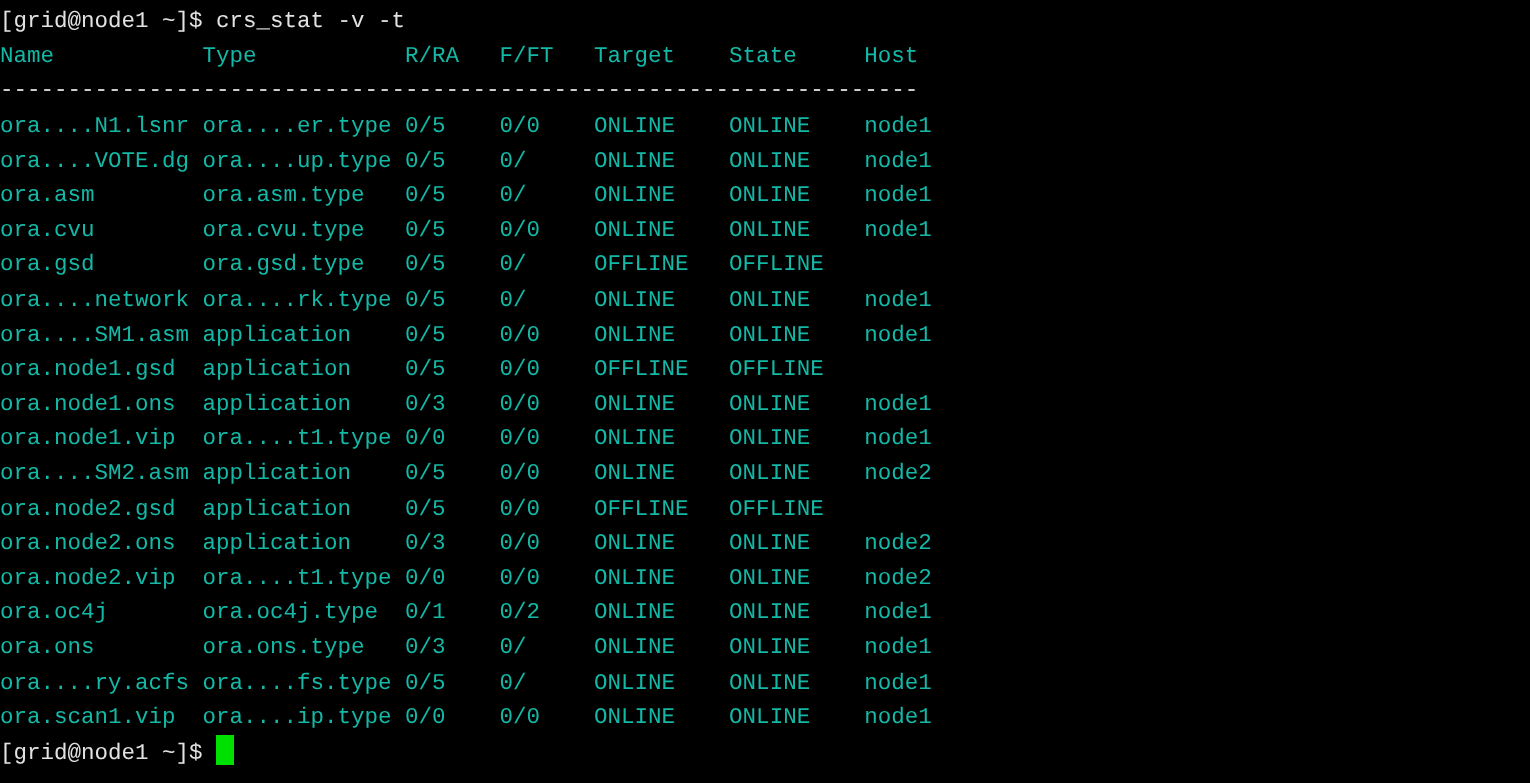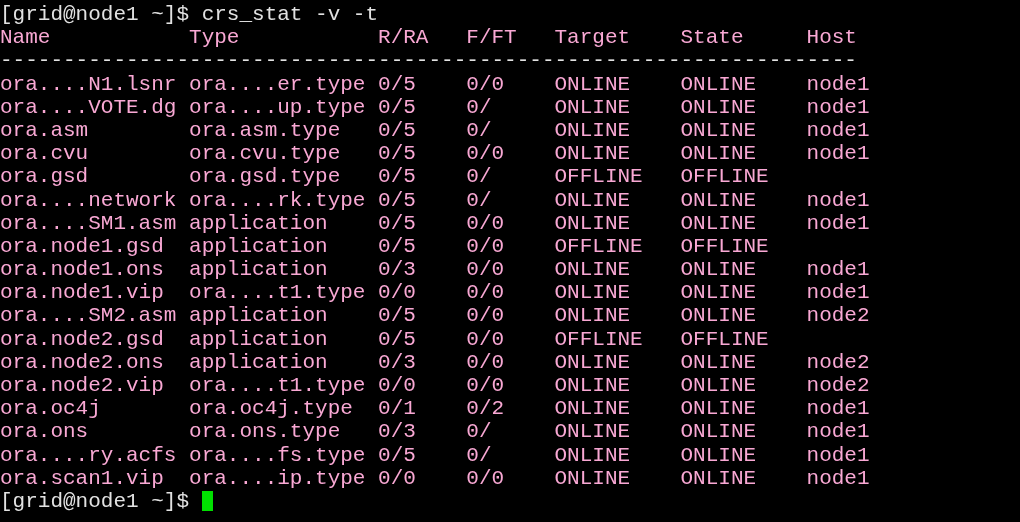--- a/index.html
+++ b/index.html
@@ -26,28 +26,28 @@
     letter-spacing: 0px;
     padding: 0;
     box-sizing: border-box;
   }
   .screen {
     position: absolute;
     left: 0px;
     top: 3px;
     white-space: pre;
     font-family: "Liberation Mono", "DejaVu Sans Mono", monospace;
-    font-size: 21px;
+    font-size: 15px;
     line-height: 23.2px;
   }
   .line {
     display: block;
     height: 23.2px;
     white-space: pre;
-    color: #f9a8d4;
+    color: #14b8a6;
   }
   .line.prompt-line { color: #e2e2e2; }
   .line.rule-line { color: #e2e2e2; }
   .cursor {
     display: inline-block;
     width: 11.55px;
     height: 20px;
     background: #00e000;
     vertical-align: -4px;
     margin-left: 0px;

